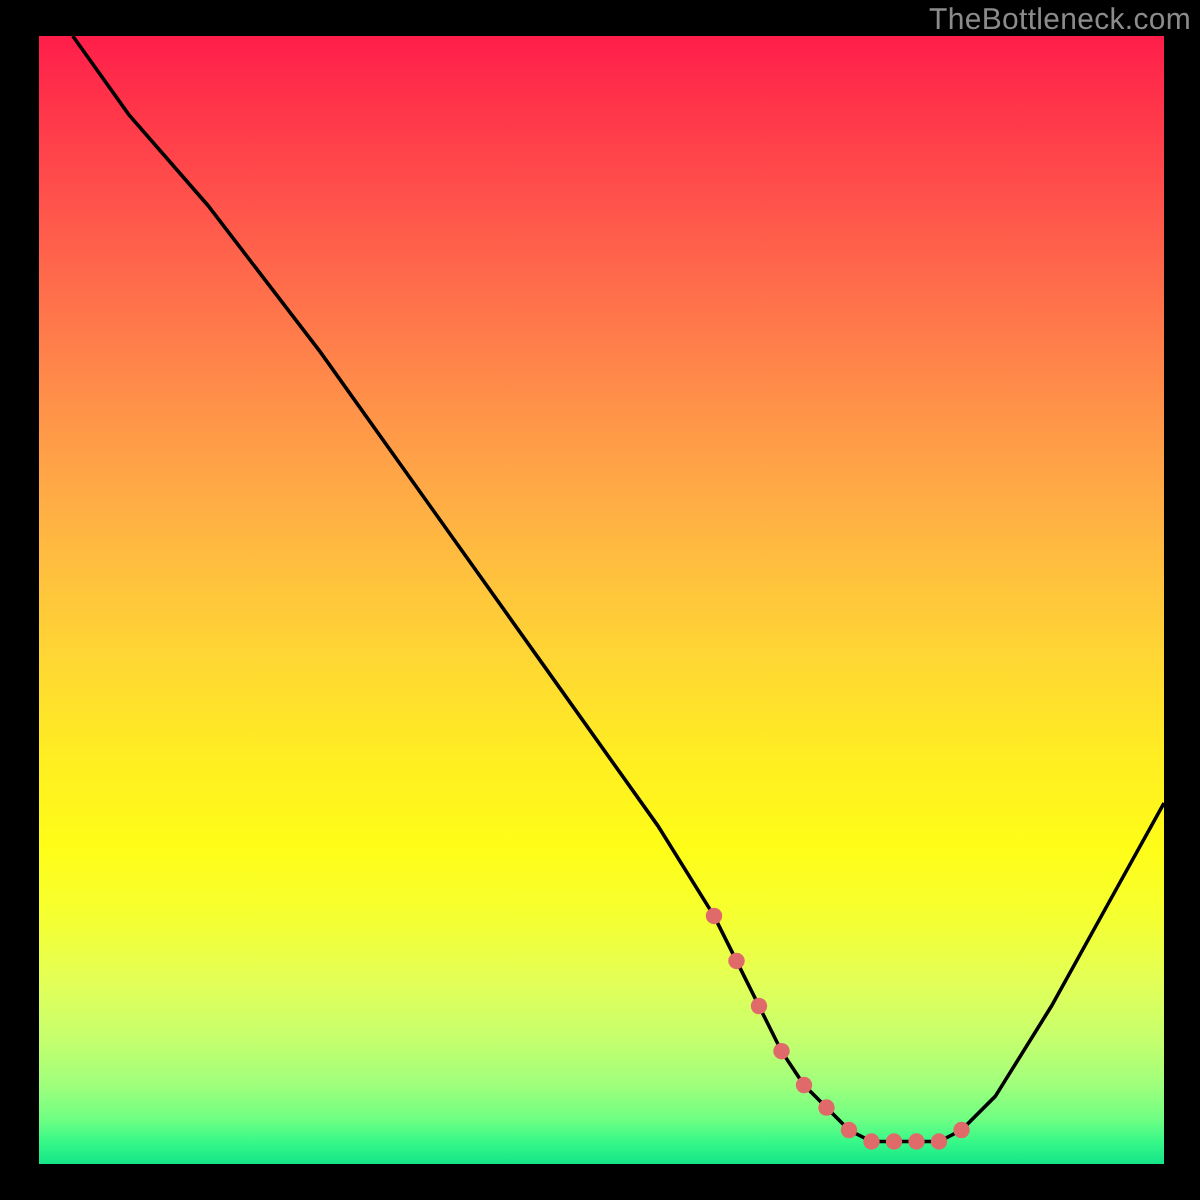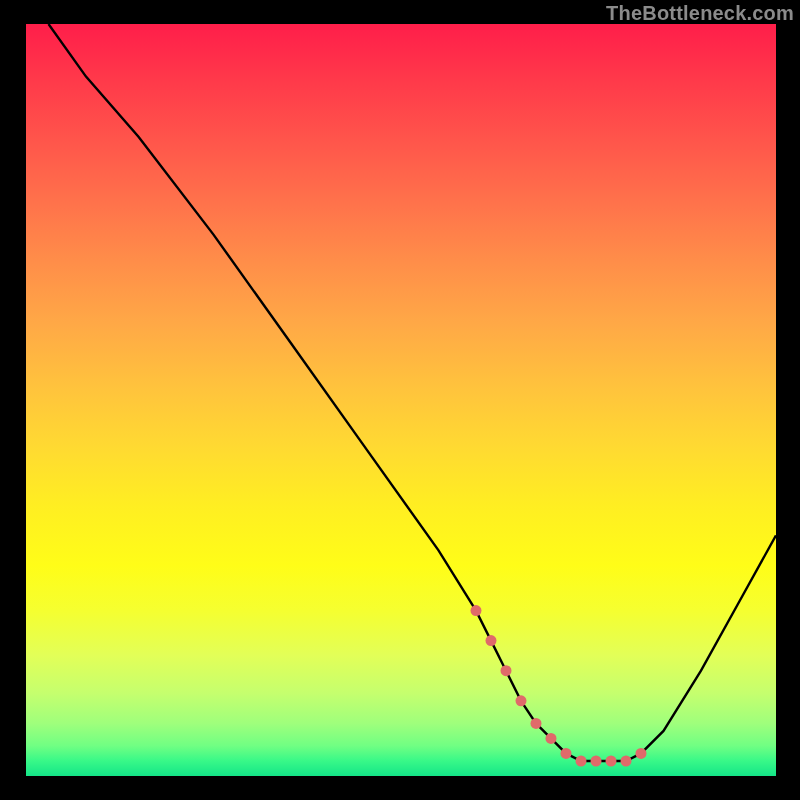--- a/index.html
+++ b/index.html
@@ -48,21 +48,21 @@
       #38f888 98%,
       #14e588 100%
     );
   }
   .watermark {
     position: absolute;
     right: 6px;
     top: 2px;
     font-family: Arial, Helvetica, sans-serif;
     font-size: 20px;
-    font-weight: 700;
+    font-weight: 400;
     color: #8b8b8b;
     letter-spacing: 0.2px;
   }
   svg.curve {
     position: absolute;
     left: 0;
     top: 0;
     width: 100%;
     height: 100%;
   }

